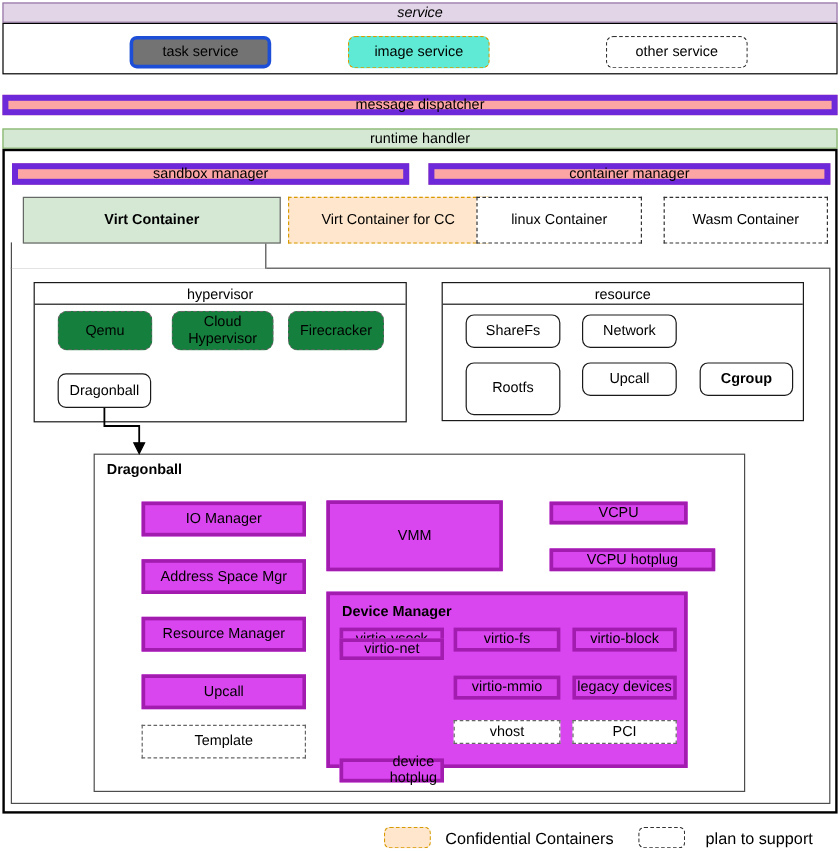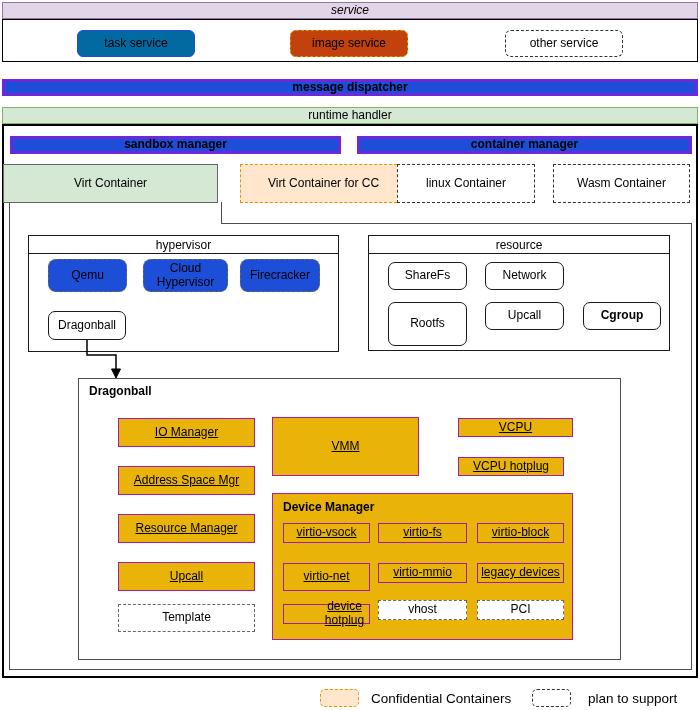--- a/index.html
+++ b/index.html
@@ -4,38 +4,38 @@
 <style>
   html,body{margin:0;padding:0;background:#fff;}
   .canvas{
     position:relative;width:700px;height:710px;background:#fff;overflow:hidden;
     font-family:"Liberation Sans", sans-serif;font-size:12px;color:#000;
   }
   .abs{position:absolute;box-sizing:border-box;}
   .cbox{display:flex;align-items:center;justify-content:center;text-align:center;line-height:1.15;}
   
   .bar-purple{background:#E1D5E7;border:1px solid #9673A6;}
-  .bar-blue{background:#1d4ed8;border:3px solid #6d28d9;font-weight:bold;}
+  .bar-blue{background:#fca5a5;border:5px solid #6d28d9;}
   .bar-green{background:#D5E8D4;border:1px solid #82B366;}
   
   .body-thin{background:#fff;border:1px solid #000;}
   .body-thick{background:#fff;border:2px solid #000;}
   
-  .node-purple{background:#0369a1;border:1px solid #1d4ed8;border-radius:6px;}
-  .node-orange-round{background:#c2410c;border:1px dashed #D79B00;border-radius:6px;}
+  .node-purple{background:#737373;border:3px solid #1d4ed8;border-radius:6px;margin-left:31px;}
+  .node-orange-round{background:#5eead4;border:1px dashed #D79B00;border-radius:6px;}
   .node-orange-square{background:#FFE6CC;border:1px dashed #D79B00;}
   .node-dash-round{background:#fff;border:1px dashed #333;border-radius:6px;}
   .node-dash-square{background:#fff;border:1px dashed #333;}
   .node-green-square{background:#D5E8D4;border:1px solid #666;}
   .frame-dark{background:#fff;border:1px solid #1a1a1a;}
   .frame-gray{background:#fff;border:1px solid #4d4d4d;}
   .frame-header{border-bottom:1px solid #1a1a1a;display:flex;align-items:center;justify-content:center;}
   .pill-solid{background:#fff;border:1px solid #1a1a1a;border-radius:7px;}
-  .pill-dashed{background:#1d4ed8;border:1px dashed #666;border-radius:8px;}
-  .mod-solid{background:#eab308;border:1px solid #a21caf;text-decoration:underline;}
+  .pill-dashed{background:#15803d;border:1px dashed #666;border-radius:8px;}
+  .mod-solid{background:#d946ef;border:3px solid #a21caf;}
   .mod-dashed{background:#fff;border:1px dashed #666;}
   .bold-label{position:absolute;font-weight:bold;}
   .legend-label{display:flex;align-items:center;font-size:13.5px;}
   svg.overlay{position:absolute;left:0;top:0;pointer-events:none;}
 </style>
 </head>
 <body>
 
 <div class="canvas">
 
@@ -48,21 +48,21 @@
   <div class="abs cbox bar-blue" style="left:2px;top:79px;width:696px;height:17px;">message dispatcher</div>
 
   <div class="abs cbox bar-green" style="left:2px;top:107px;width:696px;height:17px;">runtime handler</div>
   <div class="abs body-thick" style="left:2px;top:124px;width:696px;height:554px;"></div>
 
   <div class="abs cbox bar-blue" style="left:10px;top:136px;width:331px;height:18px;">sandbox manager</div>
   <div class="abs cbox bar-blue" style="left:357px;top:136px;width:335px;height:18px;">container manager</div>
 
   <div class="abs frame-gray" style="left:9px;top:223px;width:683px;height:447px;z-index:1;"></div>
   <div class="abs" style="left:9px;top:202px;width:213px;height:22px;background:#fff;border-left:1px solid #4d4d4d;border-right:1px solid #4d4d4d;z-index:2;"></div>
-  <div class="abs cbox node-green-square" style="left:3px;top:164px;width:215px;height:39px;z-index:3;">Virt Container</div>
+  <div class="abs cbox node-green-square" style="left:19px;top:164px;width:215px;height:39px;z-index:3;font-weight:bold;">Virt Container</div>
 
   <div class="abs cbox node-orange-square" style="left:240px;top:164px;width:167px;height:39px;z-index:3;">Virt Container for CC</div>
   <div class="abs cbox node-dash-square" style="left:397px;top:164px;width:138px;height:39px;z-index:3;">linux Container</div>
   <div class="abs cbox node-dash-square" style="left:553px;top:164px;width:137px;height:39px;z-index:3;">Wasm Container</div>
 
   <div class="abs frame-dark" style="left:28px;top:235px;width:311px;height:117px;z-index:4;">
     <div class="frame-header" style="height:17px;">hypervisor</div>
   </div>
   <div class="abs cbox pill-dashed" style="left:48px;top:259px;width:79px;height:33px;z-index:5;">Qemu</div>
   <div class="abs cbox pill-dashed" style="left:143px;top:259px;width:85px;height:33px;padding:0 8px;z-index:5;">Cloud Hypervisor</div>
@@ -88,32 +88,32 @@
   </div>
 
   <div class="abs cbox mod-solid" style="left:118px;top:418px;width:137px;height:29px;z-index:5;">IO Manager</div>
   <div class="abs cbox mod-solid" style="left:118px;top:466px;width:137px;height:29px;z-index:5;">Address Space Mgr</div>
   <div class="abs cbox mod-solid" style="left:118px;top:514px;width:137px;height:29px;z-index:5;">Resource Manager</div>
   <div class="abs cbox mod-solid" style="left:118px;top:562px;width:137px;height:29px;z-index:5;">Upcall</div>
   <div class="abs cbox mod-dashed" style="left:118px;top:604px;width:137px;height:28px;z-index:5;">Template</div>
 
   <div class="abs cbox mod-solid" style="left:272px;top:417px;width:147px;height:59px;z-index:5;">VMM</div>
   <div class="abs cbox mod-solid" style="left:458px;top:418px;width:115px;height:19px;z-index:5;">VCPU</div>
-  <div class="abs cbox mod-solid" style="left:458px;top:457px;width:106px;height:19px;z-index:5;">VCPU hotplug</div>
+  <div class="abs cbox mod-solid" style="left:458px;top:457px;width:138px;height:19px;z-index:5;">VCPU hotplug</div>
 
   <div class="abs mod-solid" style="left:272px;top:493px;width:301px;height:147px;z-index:5;">
     <div class="bold-label" style="left:10px;top:6px;">Device Manager</div>
   </div>
   <div class="abs cbox mod-solid" style="left:283px;top:523px;width:87px;height:20px;z-index:6;">virtio-vsock</div>
   <div class="abs cbox mod-solid" style="left:378px;top:523px;width:89px;height:20px;z-index:6;">virtio-fs</div>
   <div class="abs cbox mod-solid" style="left:477px;top:523px;width:87px;height:20px;z-index:6;">virtio-block</div>
-  <div class="abs cbox mod-solid" style="left:283px;top:563px;width:87px;height:28px;z-index:6;">virtio-net</div>
+  <div class="abs cbox mod-solid" style="left:283px;top:532px;width:87px;height:18px;z-index:6;">virtio-net</div>
   <div class="abs cbox mod-solid" style="left:378px;top:563px;width:89px;height:20px;z-index:6;">virtio-mmio</div>
   <div class="abs cbox mod-solid" style="left:477px;top:563px;width:87px;height:20px;z-index:6;">legacy devices</div>
-  <div class="abs cbox mod-solid" style="left:283px;top:604px;width:87px;height:20px;z-index:6;padding-left:36px;">device hotplug</div>
+  <div class="abs cbox mod-solid" style="left:283px;top:632px;width:87px;height:20px;z-index:6;padding-left:36px;">device hotplug</div>
   <div class="abs cbox mod-dashed" style="left:378px;top:600px;width:89px;height:20px;z-index:6;">vhost</div>
   <div class="abs cbox mod-dashed" style="left:477px;top:600px;width:87px;height:20px;z-index:6;">PCI</div>
 
   <div class="abs" style="left:320px;top:689px;width:39px;height:18px;background:#FFE6CC;border:1px dashed #D79B00;border-radius:5px;box-sizing:border-box;"></div>
   <div class="abs legend-label" style="left:371px;top:689px;height:18px;">Confidential Containers</div>
   <div class="abs" style="left:532px;top:689px;width:39px;height:18px;background:#fff;border:1px dashed #333;border-radius:5px;box-sizing:border-box;"></div>
   <div class="abs legend-label" style="left:588px;top:689px;height:18px;">plan to support</div>
 
 </div>
 

